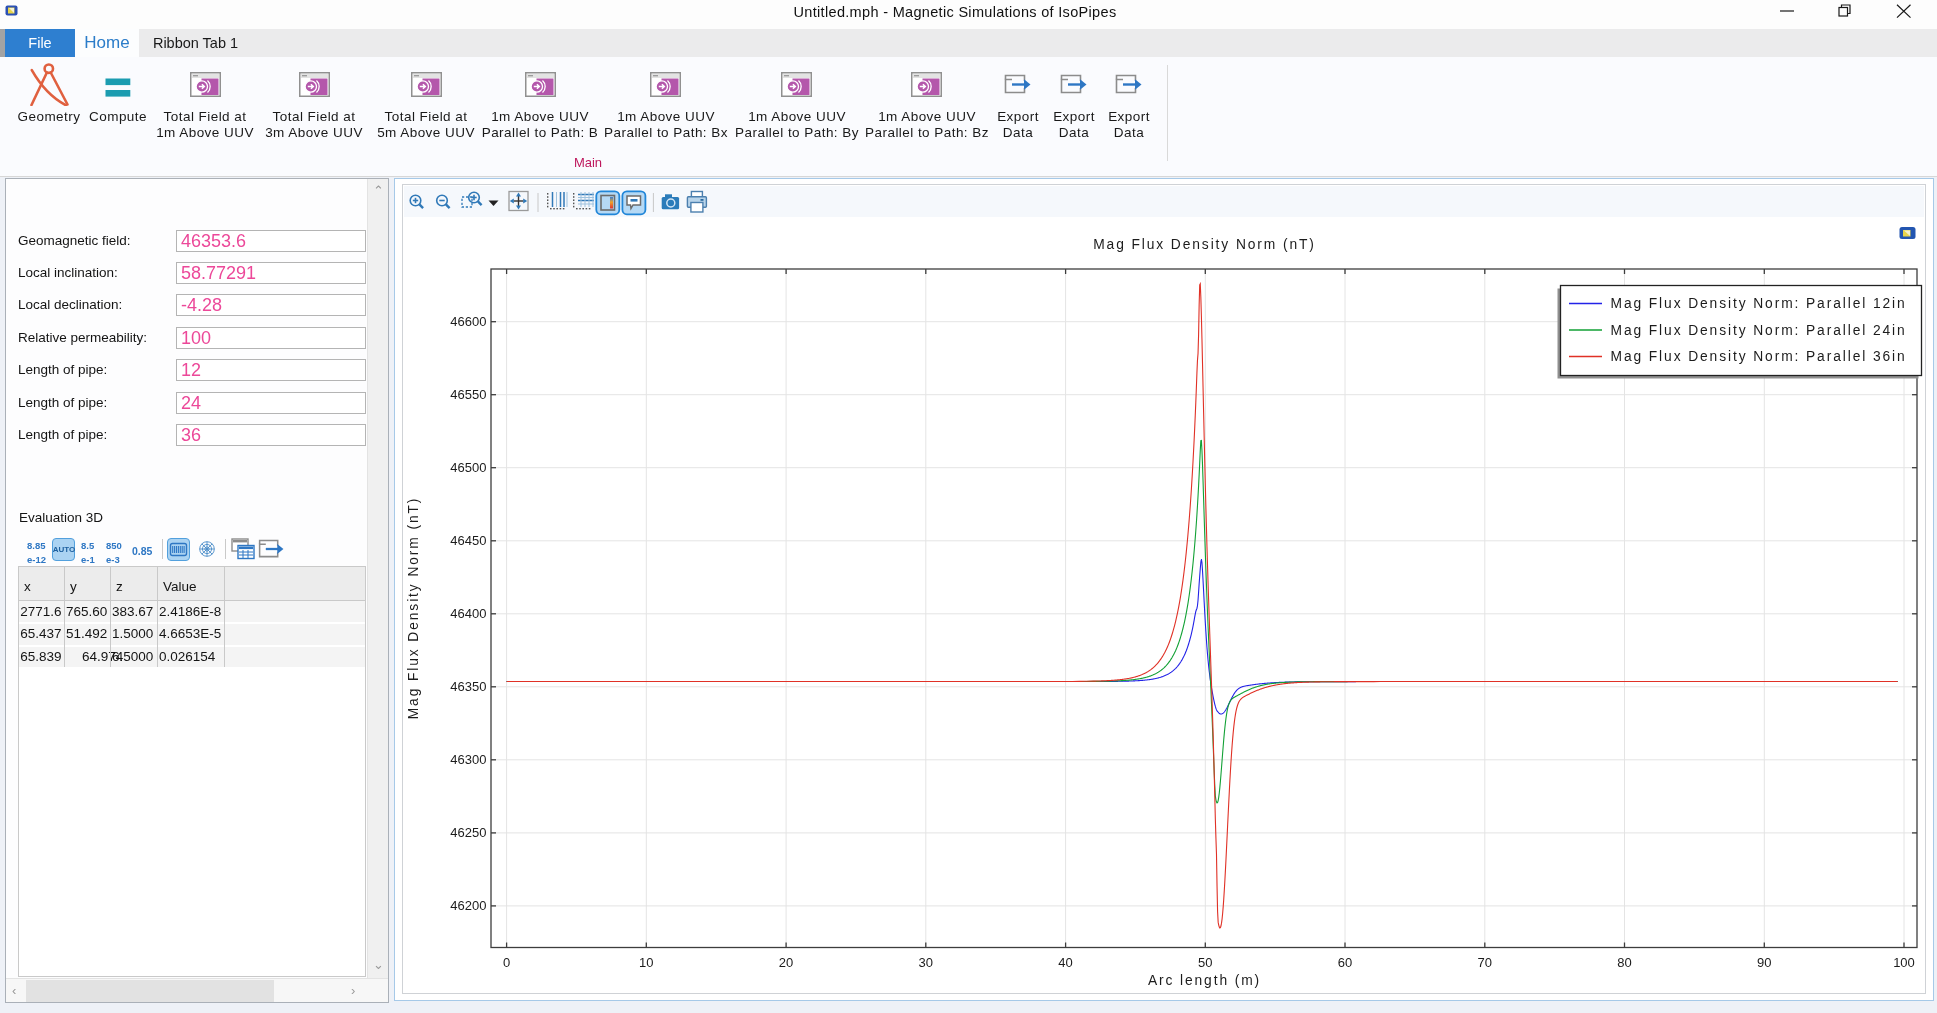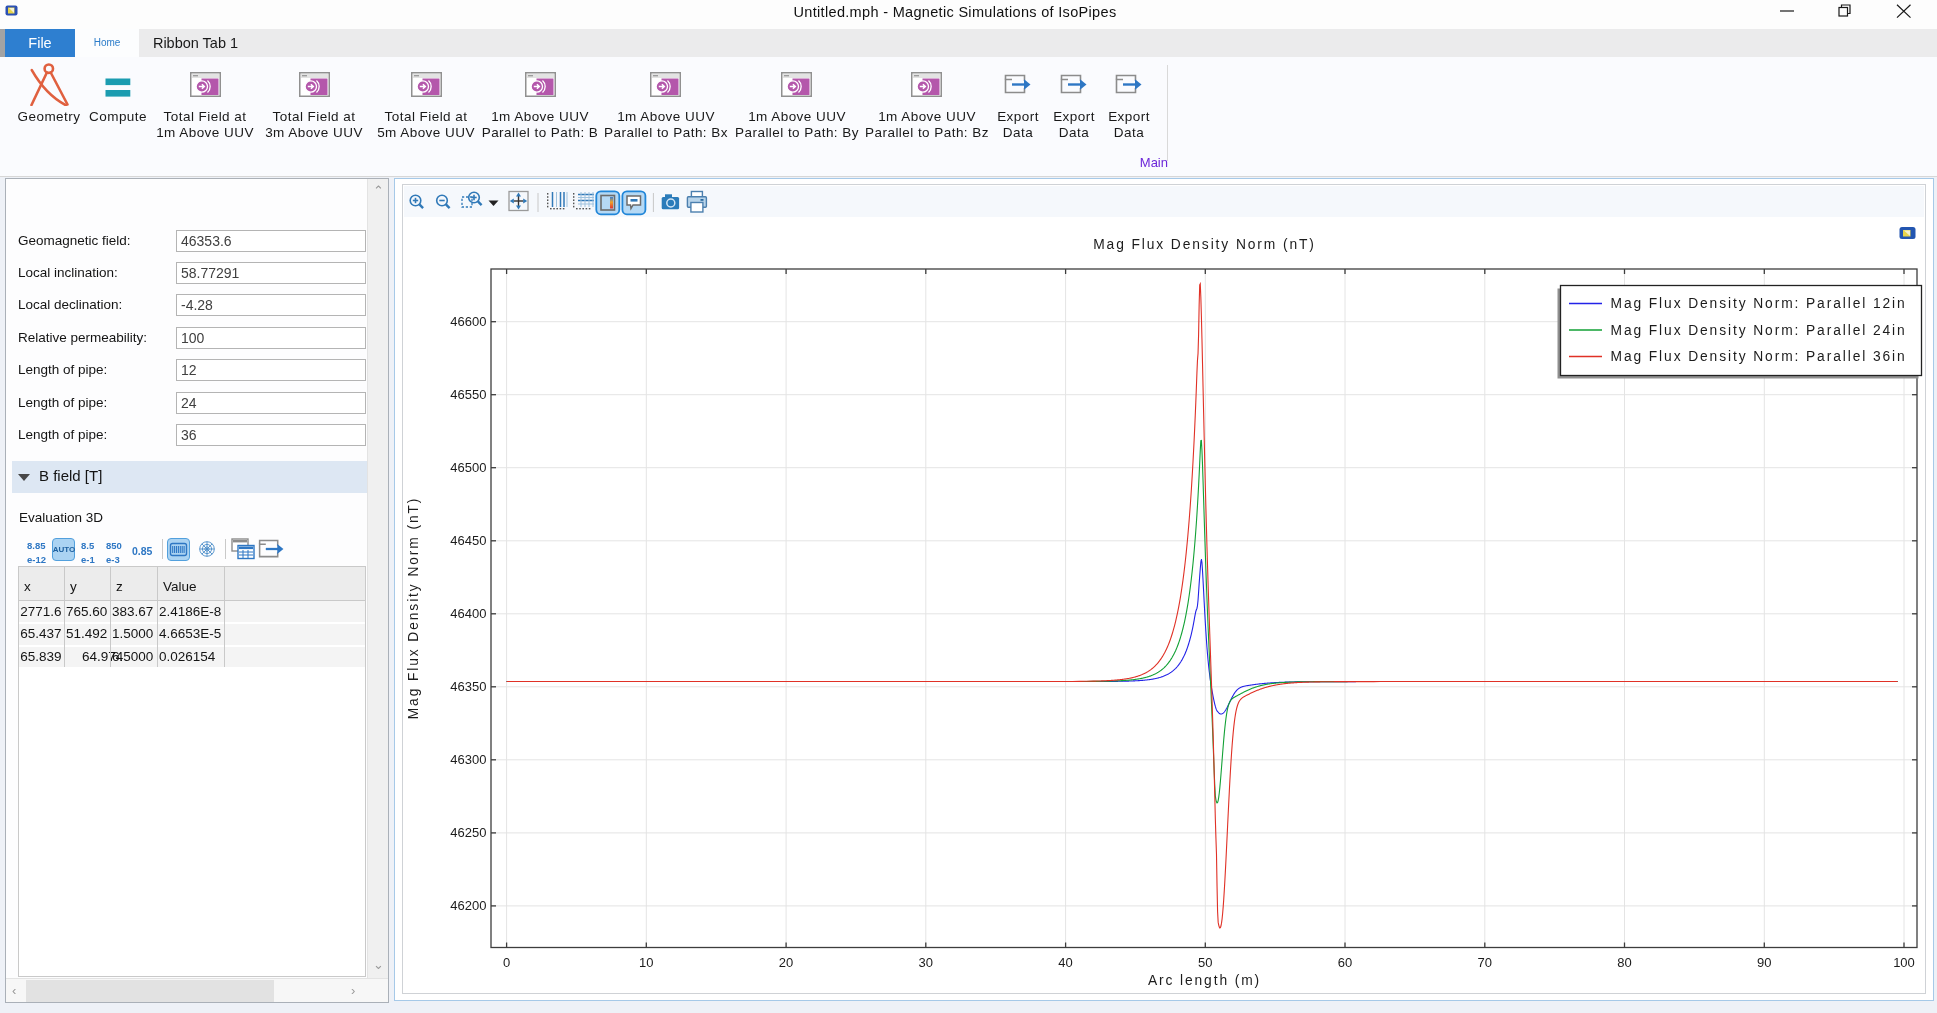--- a/index.html
+++ b/index.html
@@ -5,35 +5,35 @@
 * { margin:0; padding:0; box-sizing:border-box; }
 html,body { width:1937px; height:1013px; overflow:hidden; }
 body { font-family:"Liberation Sans", sans-serif; background:#eef1f7; position:relative; }
 .abs { position:absolute; }
 
 #titlebar { left:0; top:0; width:1937px; height:29px; background:#fdfdfd; }
 #apptitle { left:0; top:0; width:1910px; height:29px; line-height:24px; text-align:center; font-size:14.5px; color:#111; letter-spacing:0.32px; }
 
 #tabbar { left:0; top:29px; width:1583px; height:28px; background:#a3a3a3; }
 #tab-file { left:5px; top:0; width:70px; height:28px; background:#2e7fd0; color:#fff; text-align:center; line-height:28px; font-size:14.5px; }
-#tab-home { left:75px; top:0; width:64px; height:28px; background:#fcfdfe; color:#2b7cc9; text-align:center; line-height:28px; font-size:10px; }
+#tab-home { left:75px; top:0; width:64px; height:28px; background:#fcfdfe; color:#2b7cc9; text-align:center; line-height:28px; font-size:17px; }
 #tab-r1 { left:139px; top:0; width:113px; height:28px; color:#191919; text-align:center; line-height:28px; font-size:14.5px; }
 
 #ribbon { left:0; top:57px; width:1937px; height:120px; background:#fafbfe; border-bottom:1px solid #d7d7d7; }
 .rbtn { position:absolute; top:8px; width:150px; text-align:center; }
 .rbtn .rtx { margin-top:4px; font-size:13.5px; line-height:15.5px; color:#191919; letter-spacing:0.45px; }
-#mainlabel { left:8px; top:98px; width:1160px; text-align:right; font-size:13px; color:#6d28d9; }
+#mainlabel { left:8px; top:98px; width:1160px; text-align:center; font-size:13px; color:#be185d; }
 #ribsep { left:1167px; top:8px; width:1px; height:96px; background:#d9d9d9; }
 
 #lpanel { left:5px; top:178px; width:384px; height:825px; background:#fdfdfe; border:1px solid #aab0b8; }
 .sechdr { position:absolute; left:6px; width:356px; height:32px; background:#dde7f3; }
 .sechdr .tri { position:absolute; left:6px; top:13px; width:0; height:0; border-left:6px solid transparent; border-right:6px solid transparent; border-top:7px solid #474747; }
 .sechdr .stx { position:absolute; left:27px; top:6px; font-size:15px; color:#141414; }
 .flabel { position:absolute; left:12px; font-size:13.5px; color:#141414; }
-.fbox { position:absolute; left:170px; width:190px; height:22px; background:#fff; border:1px solid #b4b4b4; font-size:14px; color:#404040; line-height:20px; padding-left:4px; }
+.fbox { position:absolute; left:170px; width:190px; height:22px; background:#fff; border:1px solid #b4b4b4; font-size:18px; color:#ec4899; line-height:20px; padding-left:4px; }
 
 #vsb { left:361px; top:0px; width:21px; height:799px; background:#f0f0f0; border-left:1px solid #e3e3e3; }
 #hsb { left:0px; top:799px; width:382px; height:24px; background:#f7f7f7; border-top:1px solid #e3e3e3; }
 #hsbthumb { left:20px; top:1px; width:248px; height:22px; background:#e2e2e2; }
 .chev { position:absolute; color:#9a9a9a; font-size:13px; }
 
 .evt { position:absolute; color:#2e77c4; font-weight:bold; font-size:9.5px; line-height:14px; text-align:center; }
 .evbtn { position:absolute; border:1px solid #52a0dd; border-radius:4px; background:#abd3f2; }
 
 .tcell { position:absolute; font-size:13.5px; color:#141414; white-space:nowrap; }
@@ -207,24 +207,20 @@
   <div class="flabel" style="top:118px">Local declination:</div>
   <div class="fbox" style="top:115.3px">-4.28</div>
   <div class="flabel" style="top:151px">Relative permeability:</div>
   <div class="fbox" style="top:147.7px">100</div>
   <div class="flabel" style="top:183px">Length of pipe:</div>
   <div class="fbox" style="top:180.1px">12</div>
   <div class="flabel" style="top:216px">Length of pipe:</div>
   <div class="fbox" style="top:212.5px">24</div>
   <div class="flabel" style="top:248px">Length of pipe:</div>
   <div class="fbox" style="top:244.9px">36</div>
-  <div class="sechdr" style="top:281.5px">
-      <div class="tri"></div>
-      <div class="stx">B field [T]</div>
-    </div>
   <div class="flabel" style="left:13px;top:331px">Evaluation 3D</div>
   <div class="evt" style="left:21px;top:360px;width:20px;text-align:left">8.85<br>e-12</div>
   <div class="evbtn" style="left:45.7px;top:358.5px;width:23px;height:23px">
       <div style="font-size:8px;font-weight:bold;color:#1d5f9e;text-align:center;line-height:21px">AUTO</div>
     </div>
   <div class="evt" style="left:75px;top:360px;width:16px;text-align:left">8.5<br>e-1</div>
   <div class="evt" style="left:100px;top:360px;width:20px;text-align:left">850<br>e-3</div>
   <div class="evt" style="left:126px;top:365px;width:20px;font-size:10.5px;text-align:left">0.85</div>
   <div class="abs" style="left:155.7px;top:360px;width:1px;height:20px;background:#c9c9c9"></div>
   <div class="evbtn" style="left:160.9px;top:358.5px;width:23px;height:23px"><svg width="21" height="21" viewBox="0 0 21 21">

